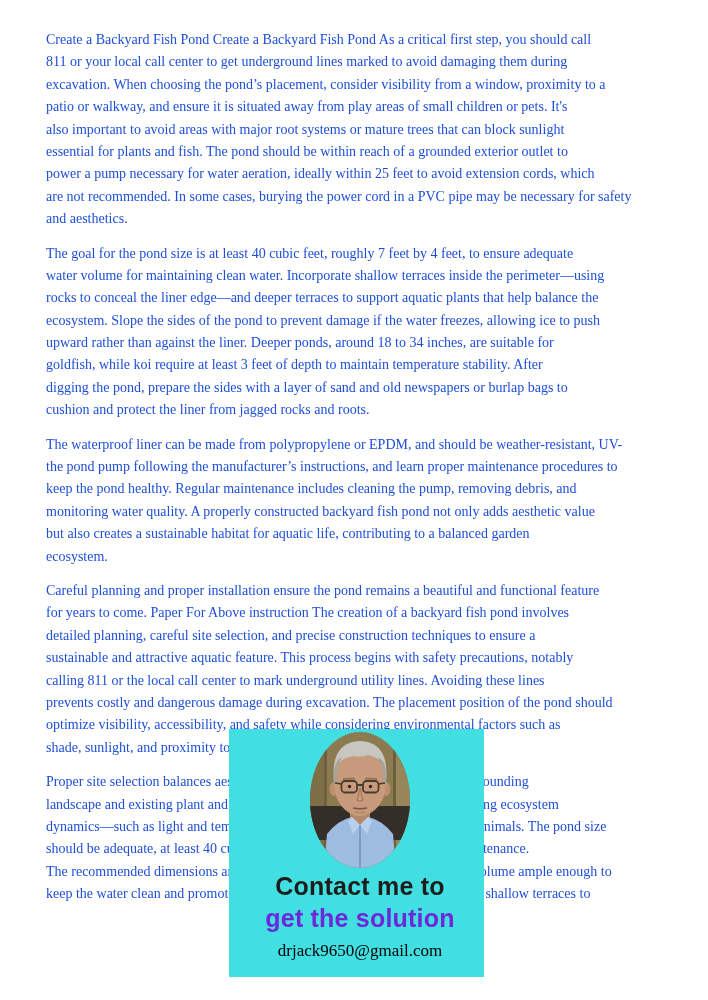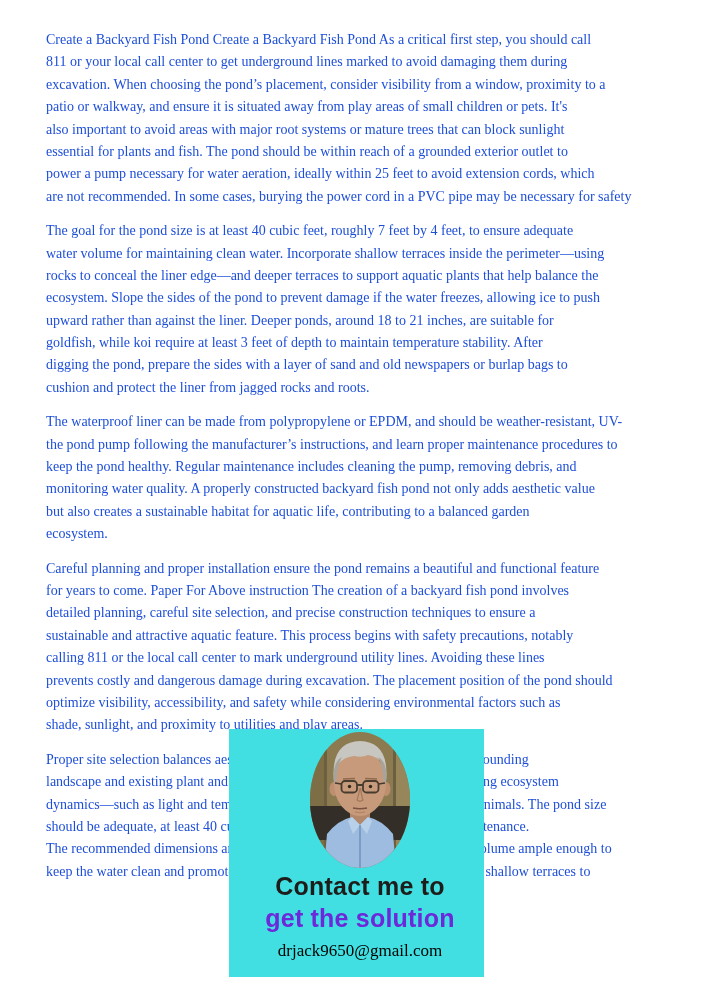--- a/index.html
+++ b/index.html
@@ -69,27 +69,28 @@
 <div class="doc" style="color: #1d4ed8;">
     <div class="paragraph">
       <div class="line">Create a Backyard Fish Pond Create a Backyard Fish Pond As a critical first step, you should call</div>
       <div class="line">811 or your local call center to get underground lines marked to avoid damaging them during</div>
       <div class="line">excavation. When choosing the pond’s placement, consider visibility from a window, proximity to a</div>
       <div class="line">patio or walkway, and ensure it is situated away from play areas of small children or pets. It's</div>
       <div class="line">also important to avoid areas with major root systems or mature trees that can block sunlight</div>
       <div class="line">essential for plants and fish. The pond should be within reach of a grounded exterior outlet to</div>
       <div class="line">power a pump necessary for water aeration, ideally within 25 feet to avoid extension cords, which</div>
       <div class="line">are not recommended. In some cases, burying the power cord in a PVC pipe may be necessary for safety</div>
+      <div class="line">and aesthetics.</div>
     </div>
     <div class="paragraph">
       <div class="line">The goal for the pond size is at least 40 cubic feet, roughly 7 feet by 4 feet, to ensure adequate</div>
       <div class="line">water volume for maintaining clean water. Incorporate shallow terraces inside the perimeter—using</div>
       <div class="line">rocks to conceal the liner edge—and deeper terraces to support aquatic plants that help balance the</div>
       <div class="line">ecosystem. Slope the sides of the pond to prevent damage if the water freezes, allowing ice to push</div>
-      <div class="line">upward rather than against the liner. Deeper ponds, around 18 to 21 inches, are suitable for</div>
+      <div class="line">upward rather than against the liner. Deeper ponds, around 18 to 34 inches, are suitable for</div>
       <div class="line">goldfish, while koi require at least 3 feet of depth to maintain temperature stability. After</div>
       <div class="line">digging the pond, prepare the sides with a layer of sand and old newspapers or burlap bags to</div>
       <div class="line">cushion and protect the liner from jagged rocks and roots.</div>
     </div>
     <div class="paragraph">
       <div class="line">The waterproof liner can be made from polypropylene or EPDM, and should be weather-resistant, UV-</div>
       <div class="line">the pond pump following the manufacturer’s instructions, and learn proper maintenance procedures to</div>
       <div class="line">keep the pond healthy. Regular maintenance includes cleaning the pump, removing debris, and</div>
       <div class="line">monitoring water quality. A properly constructed backyard fish pond not only adds aesthetic value</div>
       <div class="line">but also creates a sustainable habitat for aquatic life, contributing to a balanced garden</div>

